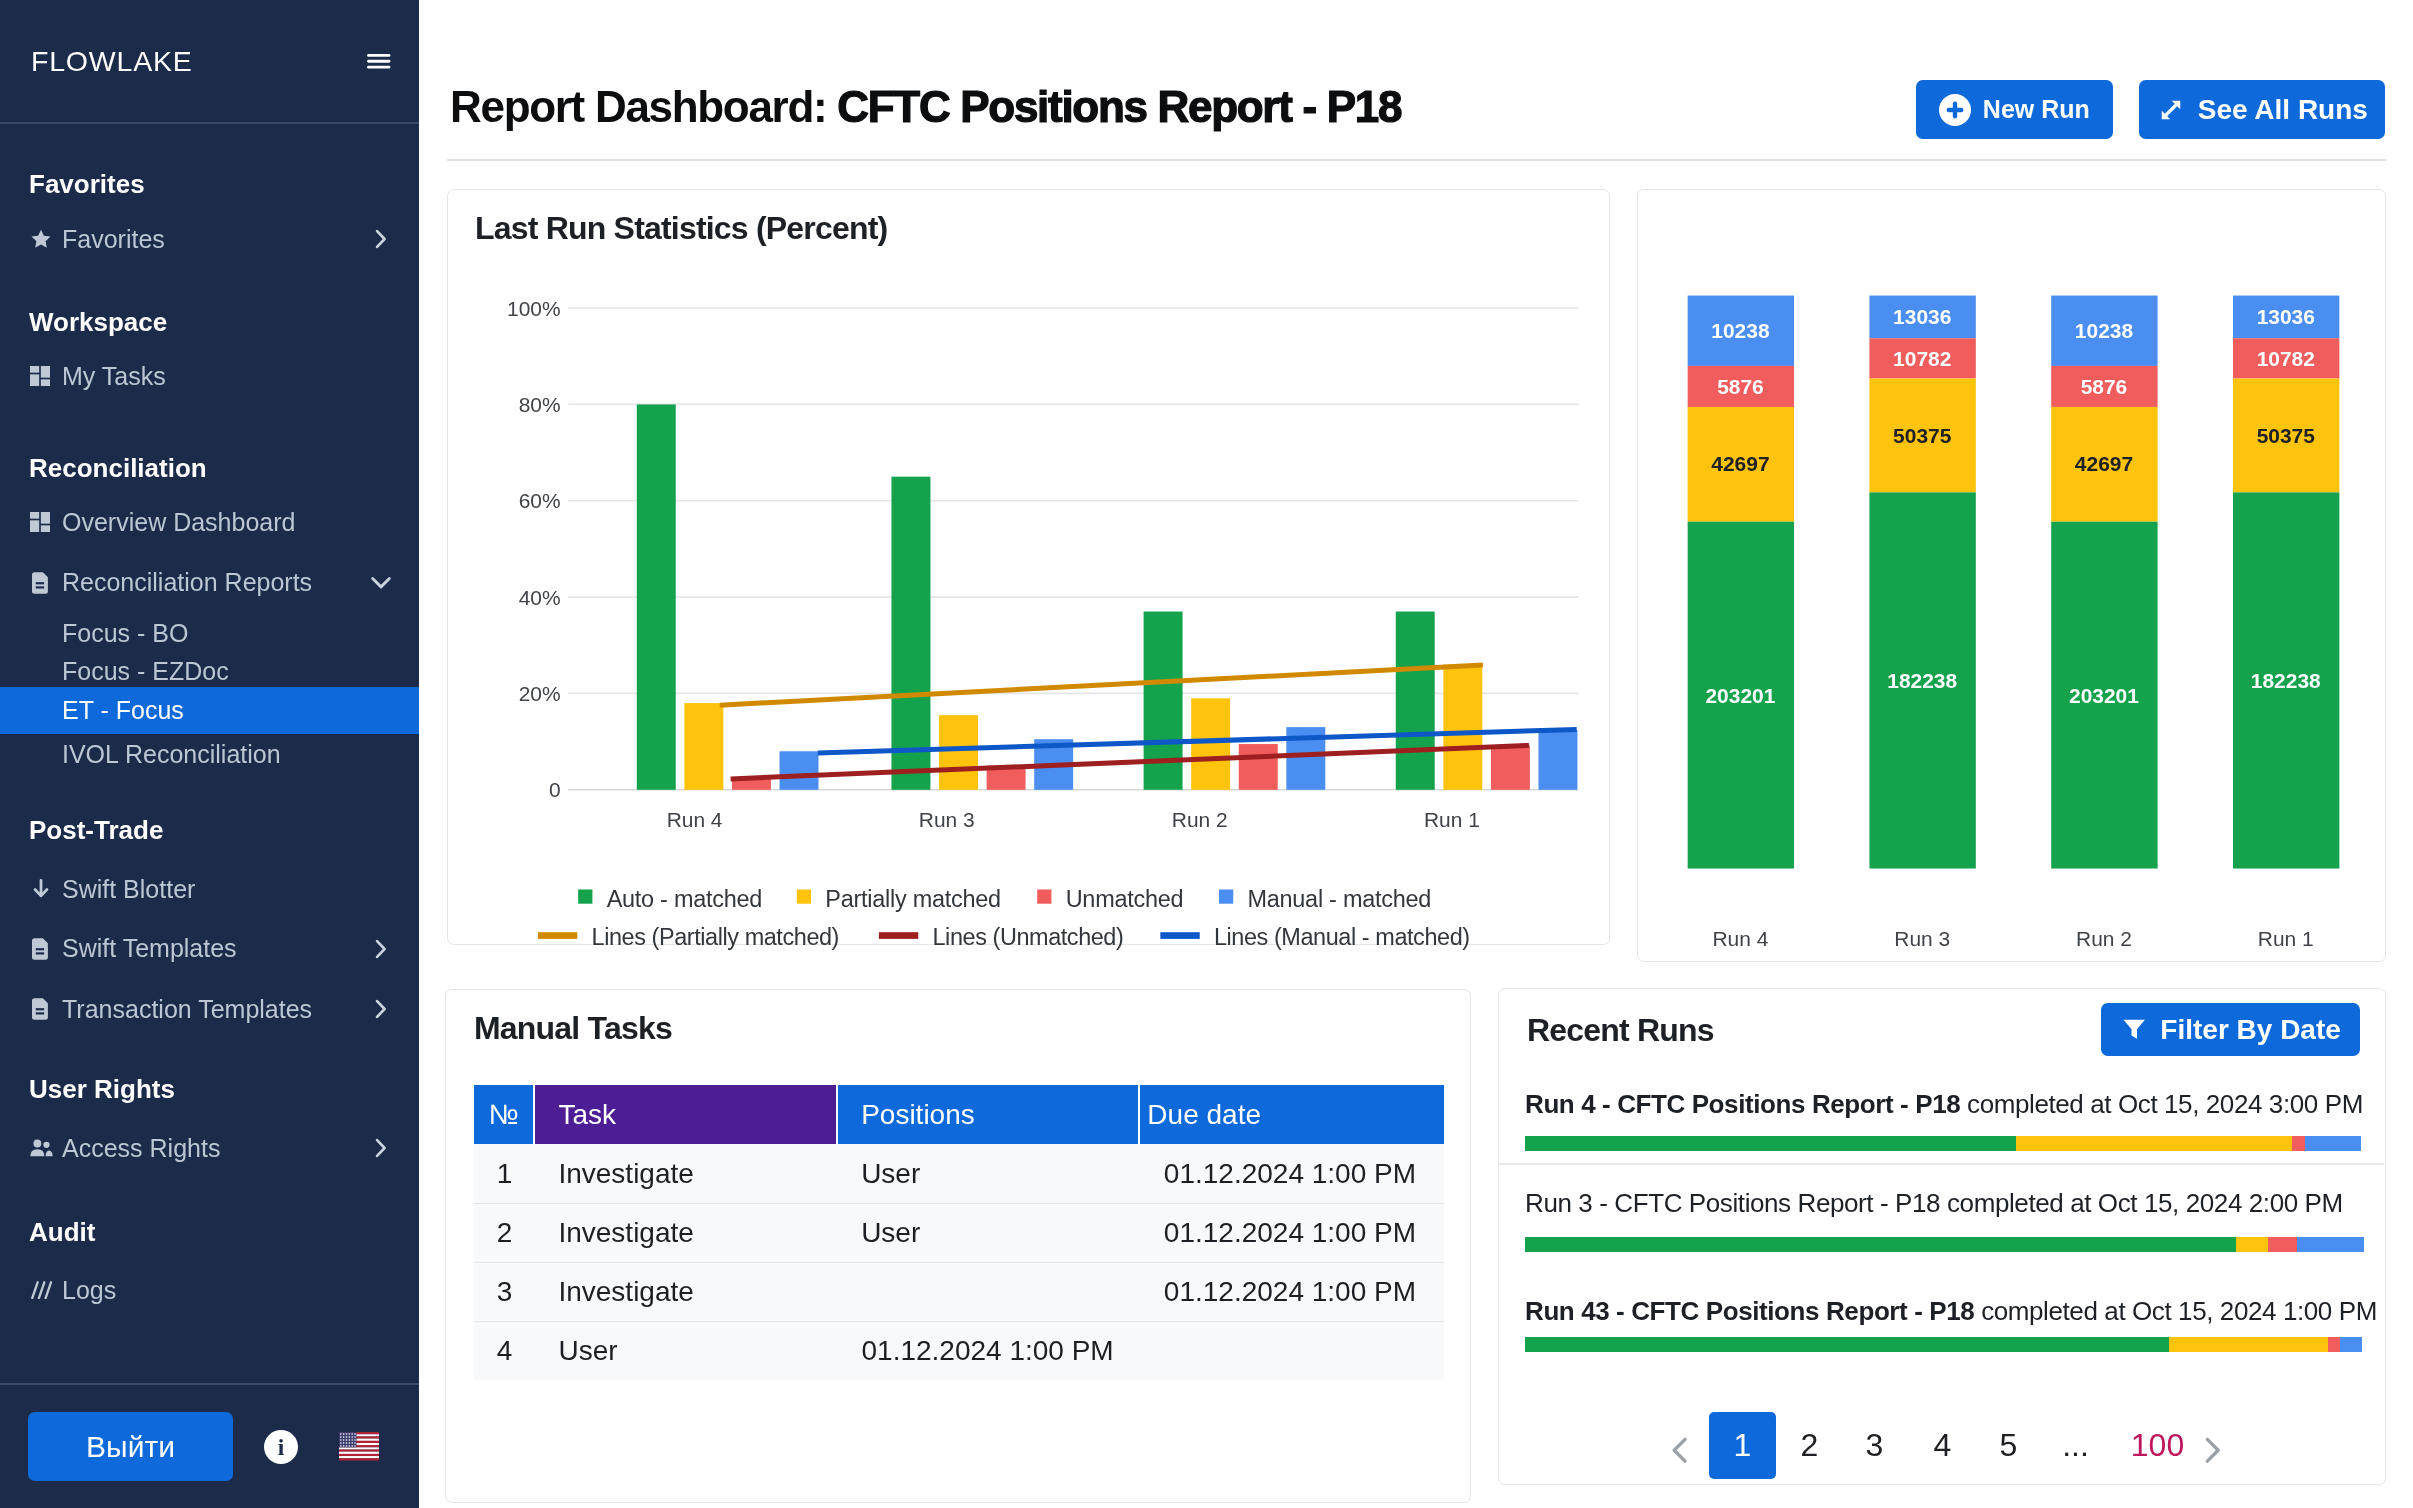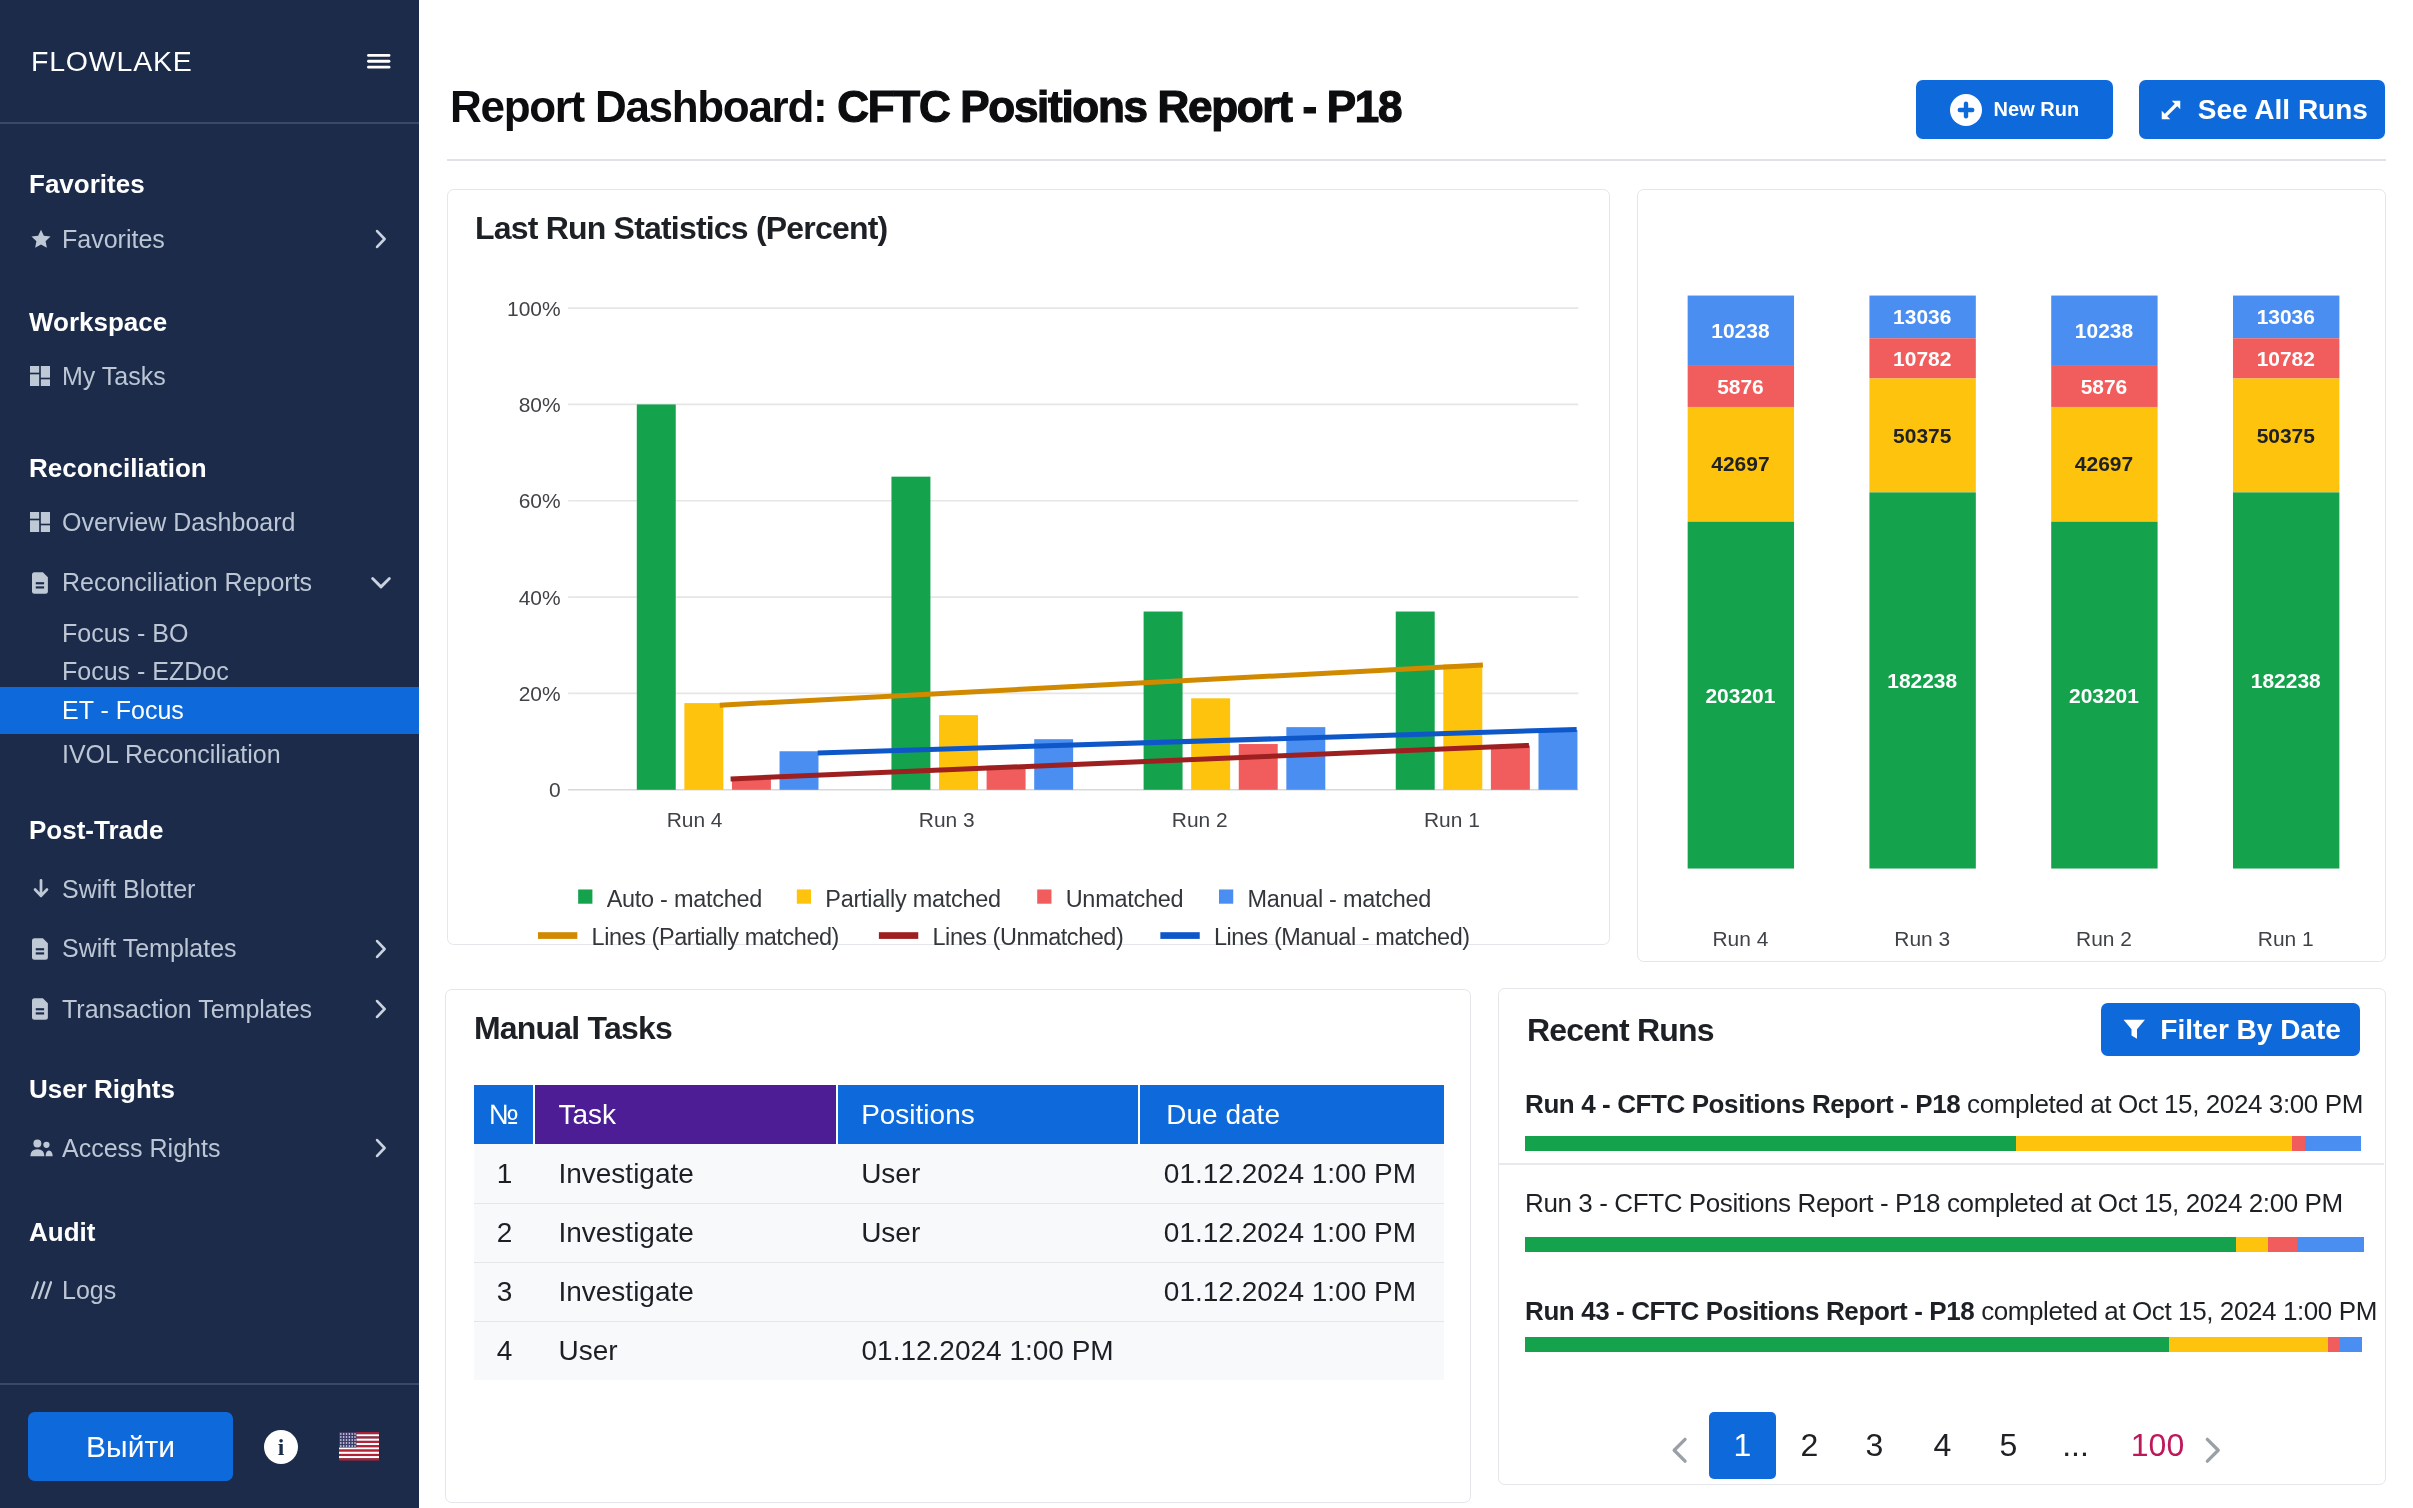--- a/index.html
+++ b/index.html
@@ -147,21 +147,21 @@
         <circle cx="9.0" cy="16.7" r="1" fill="#fff"></circle>
         <circle cx="12.4" cy="16.7" r="1" fill="#fff"></circle>
         <circle cx="15.8" cy="16.7" r="1" fill="#fff"></circle>
         <circle cx="19.2" cy="16.7" r="1" fill="#fff"></circle>
       </svg></div>
 </div>
 <div class="abs" style="left:450px;top:85px;font-size:44px;line-height:1;letter-spacing:-1.3px;color:#0c0d0f;white-space:nowrap;">
   <span style="font-weight:700;">Report Dashboard: </span><span style="font-weight:700;-webkit-text-stroke:1.2px #0c0d0f;">CFTC Positions Report - P18</span>
 </div>
 <div class="abs" style="left:447px;top:159px;width:1939px;height:1.7px;background:#e0e2e5;"></div>
-<div class="btn" style="left:1916px;top:80px;width:197px;height:59px;font-size:20px;">
+<div class="btn" style="left:1916px;top:80px;width:197px;height:59px;font-size:25px;">
   <svg width="32" height="32" viewBox="0 0 38 38" style="margin-right:11.7px;">
     <circle cx="19" cy="19" r="19" fill="#fff"></circle>
     <rect x="9" y="16.4" width="20" height="5.2" rx="2.6" fill="#0e6adb"></rect>
     <rect x="16.4" y="9" width="5.2" height="20" rx="2.6" fill="#0e6adb"></rect>
   </svg>New Run
 </div>
 <div class="btn" style="left:2139px;top:80px;width:246px;height:59px;font-size:28px;">
   <svg width="30" height="30" viewBox="0 0 24 24" style="margin-right:11.7px;">
     <path d="M7.2 16.8 L16.8 7.2" stroke="#fff" stroke-width="2.6" fill="none" stroke-linecap="round"></path>
       <path d="M12.6 4.6 H19.4 V11.4 Z" fill="#fff"></path>
@@ -262,21 +262,21 @@
       <text x="773" y="902" font-size="25" fill="#3f4348" text-anchor="middle">Run 1</text>
     </svg>
 </div>
 <div class="card" style="left:445px;top:989px;width:1026px;height:514px;">
   <div class="ctitle" style="left:28px;top:20px;">Manual Tasks</div>
   <div class="abs" style="left:28px;top:95px;width:970px;">
       <div style="display:flex;height:59px;">
         <div style="width:61px;background:#0e6adb;color:#fff;font-size:28px;font-weight:500;display:flex;align-items:center;justify-content:center;border-right:2.5px solid #fff;">№</div>
         <div style="width:303px;background:#4c1d95;color:#fff;font-size:28px;font-weight:500;display:flex;align-items:center;padding-left:23.5px;border-right:2.5px solid #fff;">Task</div>
         <div style="width:303px;background:#0e6adb;color:#fff;font-size:28px;font-weight:500;display:flex;align-items:center;padding-left:23.5px;border-right:2.5px solid #fff;">Positions</div>
-        <div style="width:304px;background:#0e6adb;color:#fff;font-size:28px;font-weight:500;display:flex;align-items:center;padding-left:26px;">Due date</div>
+        <div style="width:304px;background:#0e6adb;color:#fff;font-size:28px;font-weight:500;display:flex;align-items:center;padding-left:7px;">Due date</div>
       </div>
       <div style="display:flex;height:59px;background:#f8f9fa;">
         <div style="width:61px;font-size:28px;color:#1c1f23;display:flex;align-items:center;justify-content:center;">1</div>
         <div style="width:303px;font-size:28px;color:#1c1f23;display:flex;align-items:center;padding-left:23.5px;">Investigate</div>
         <div style="width:303px;font-size:28px;color:#1c1f23;display:flex;align-items:center;padding-left:23.5px;">User</div>
         <div style="width:304px;font-size:28px;color:#1c1f23;display:flex;align-items:center;padding-left:23.5px;">01.12.2024 1:00 PM</div>
       </div>
       <div style="display:flex;height:59px;background:#f8f9fa;border-top:1.7px solid #e4e6e9;">
         <div style="width:61px;font-size:28px;color:#1c1f23;display:flex;align-items:center;justify-content:center;">2</div>
         <div style="width:303px;font-size:28px;color:#1c1f23;display:flex;align-items:center;padding-left:23.5px;">Investigate</div>

